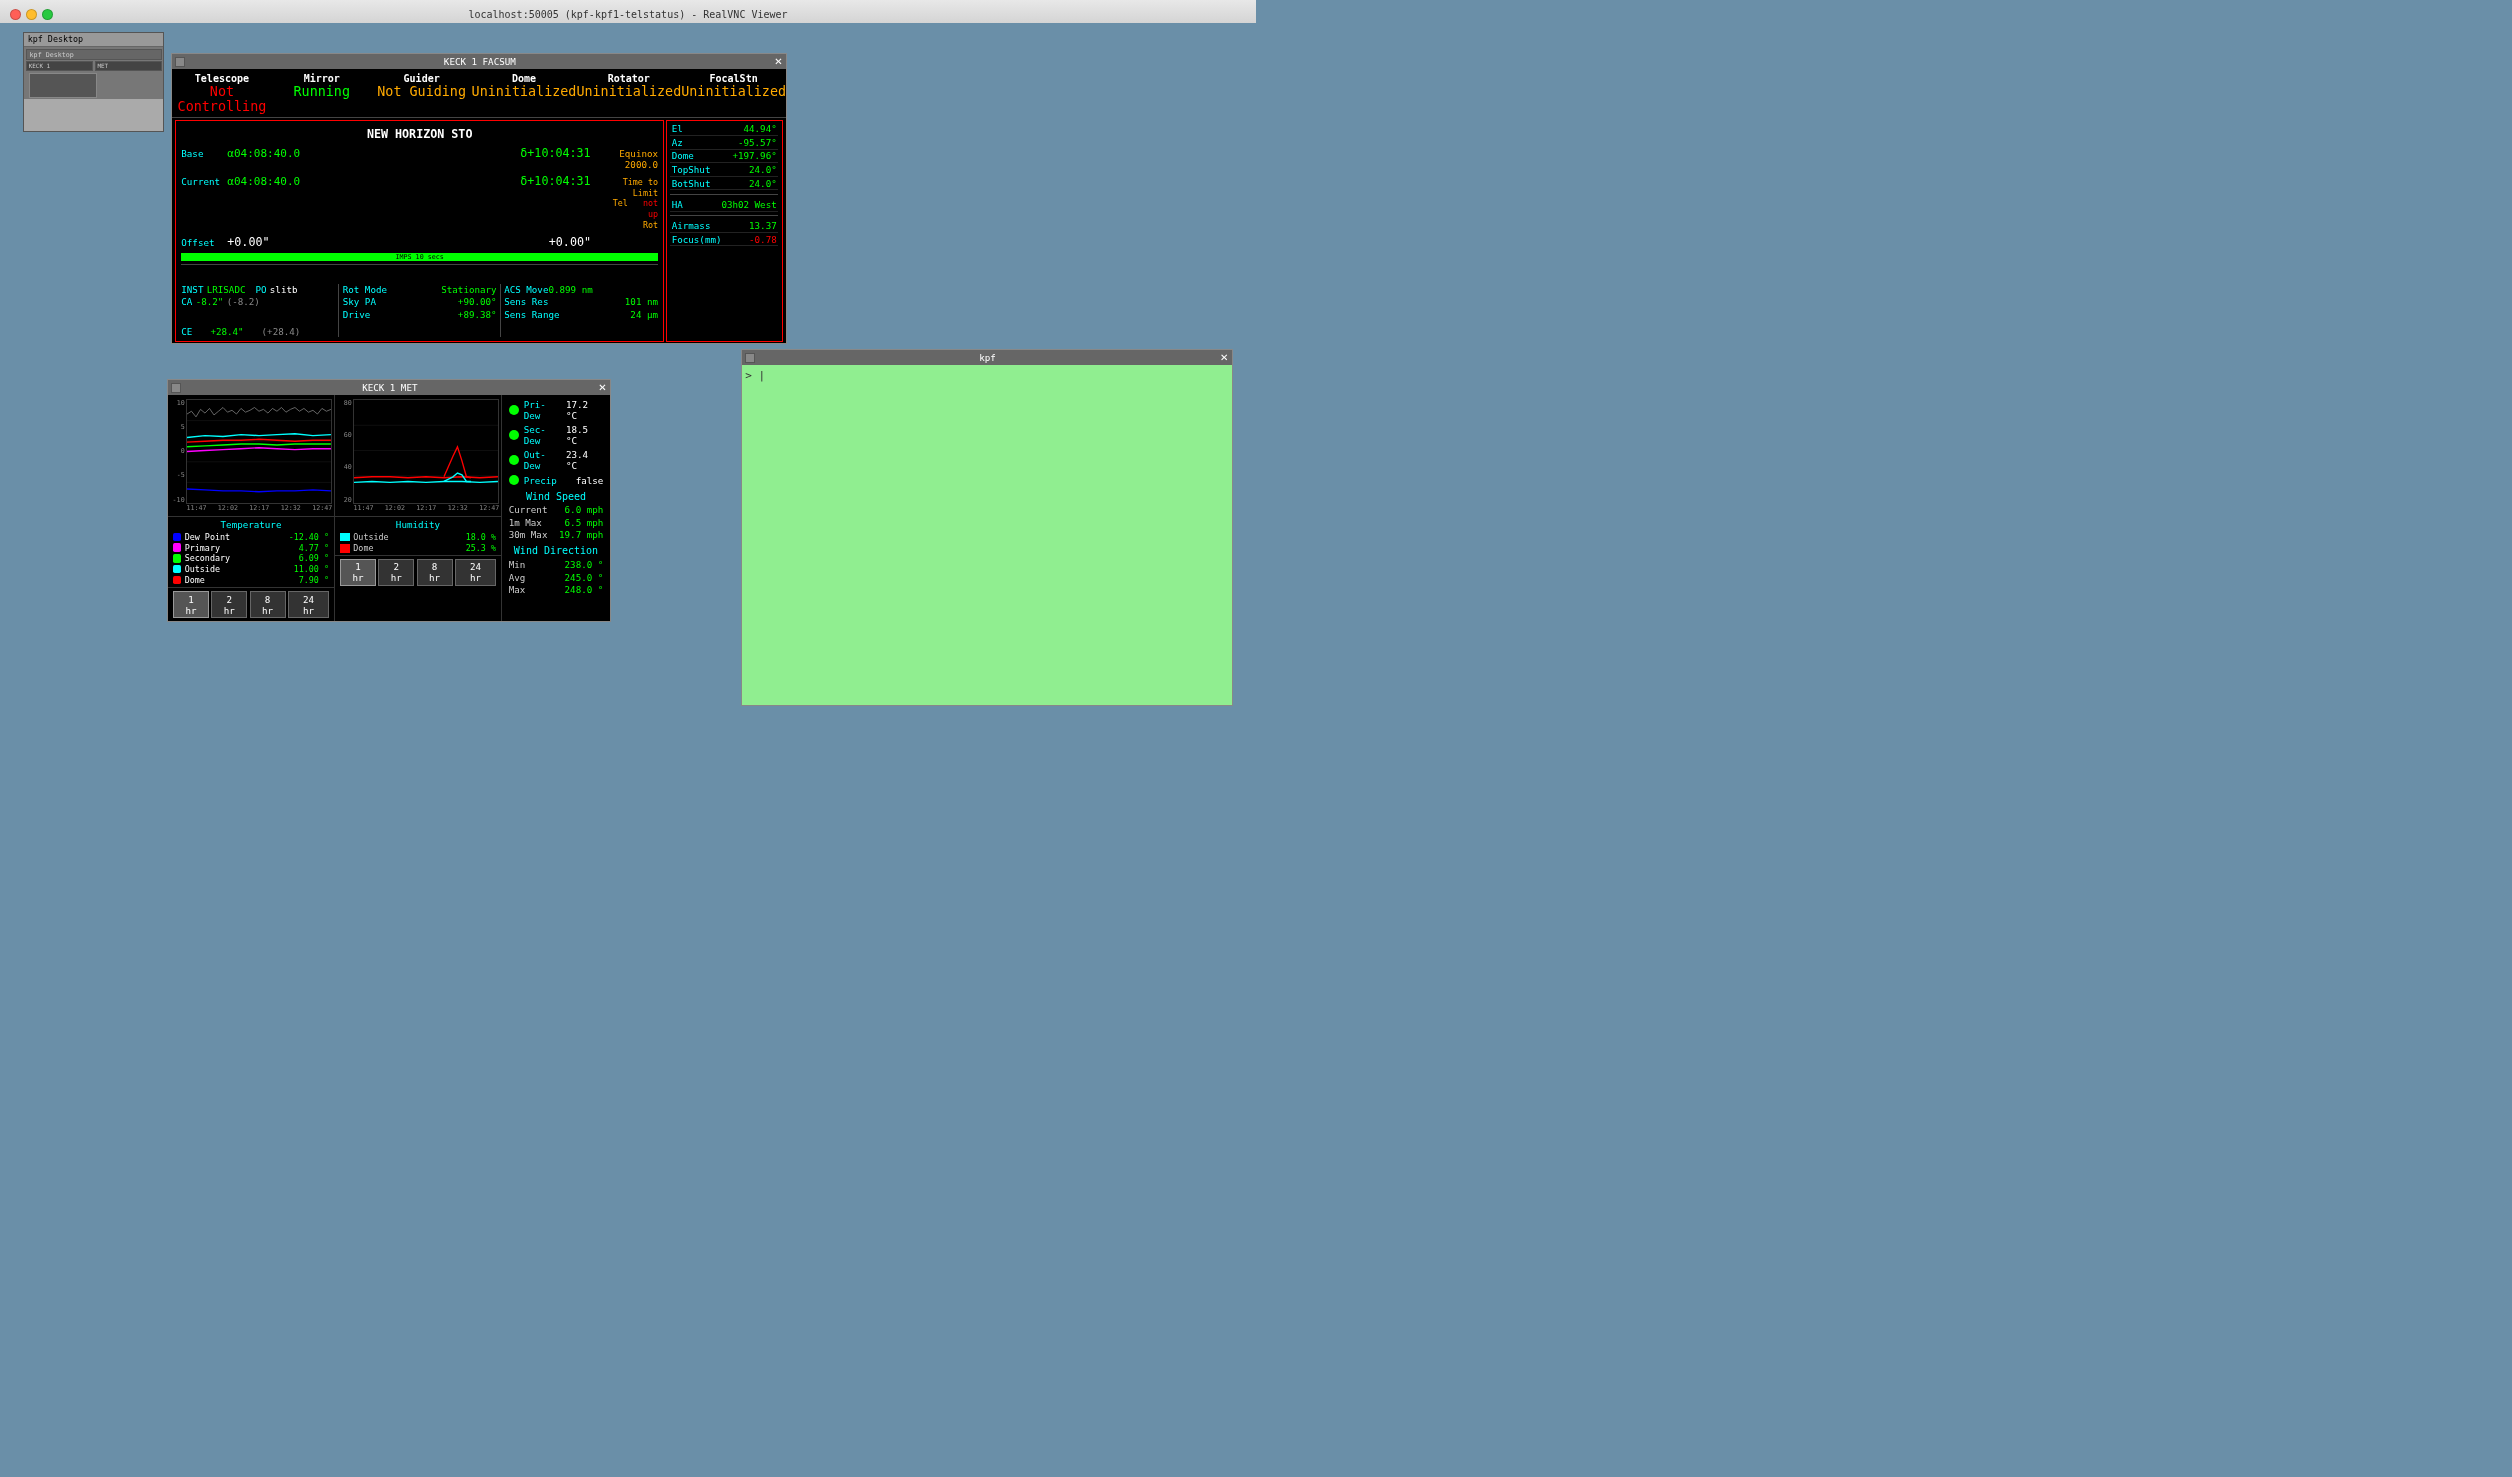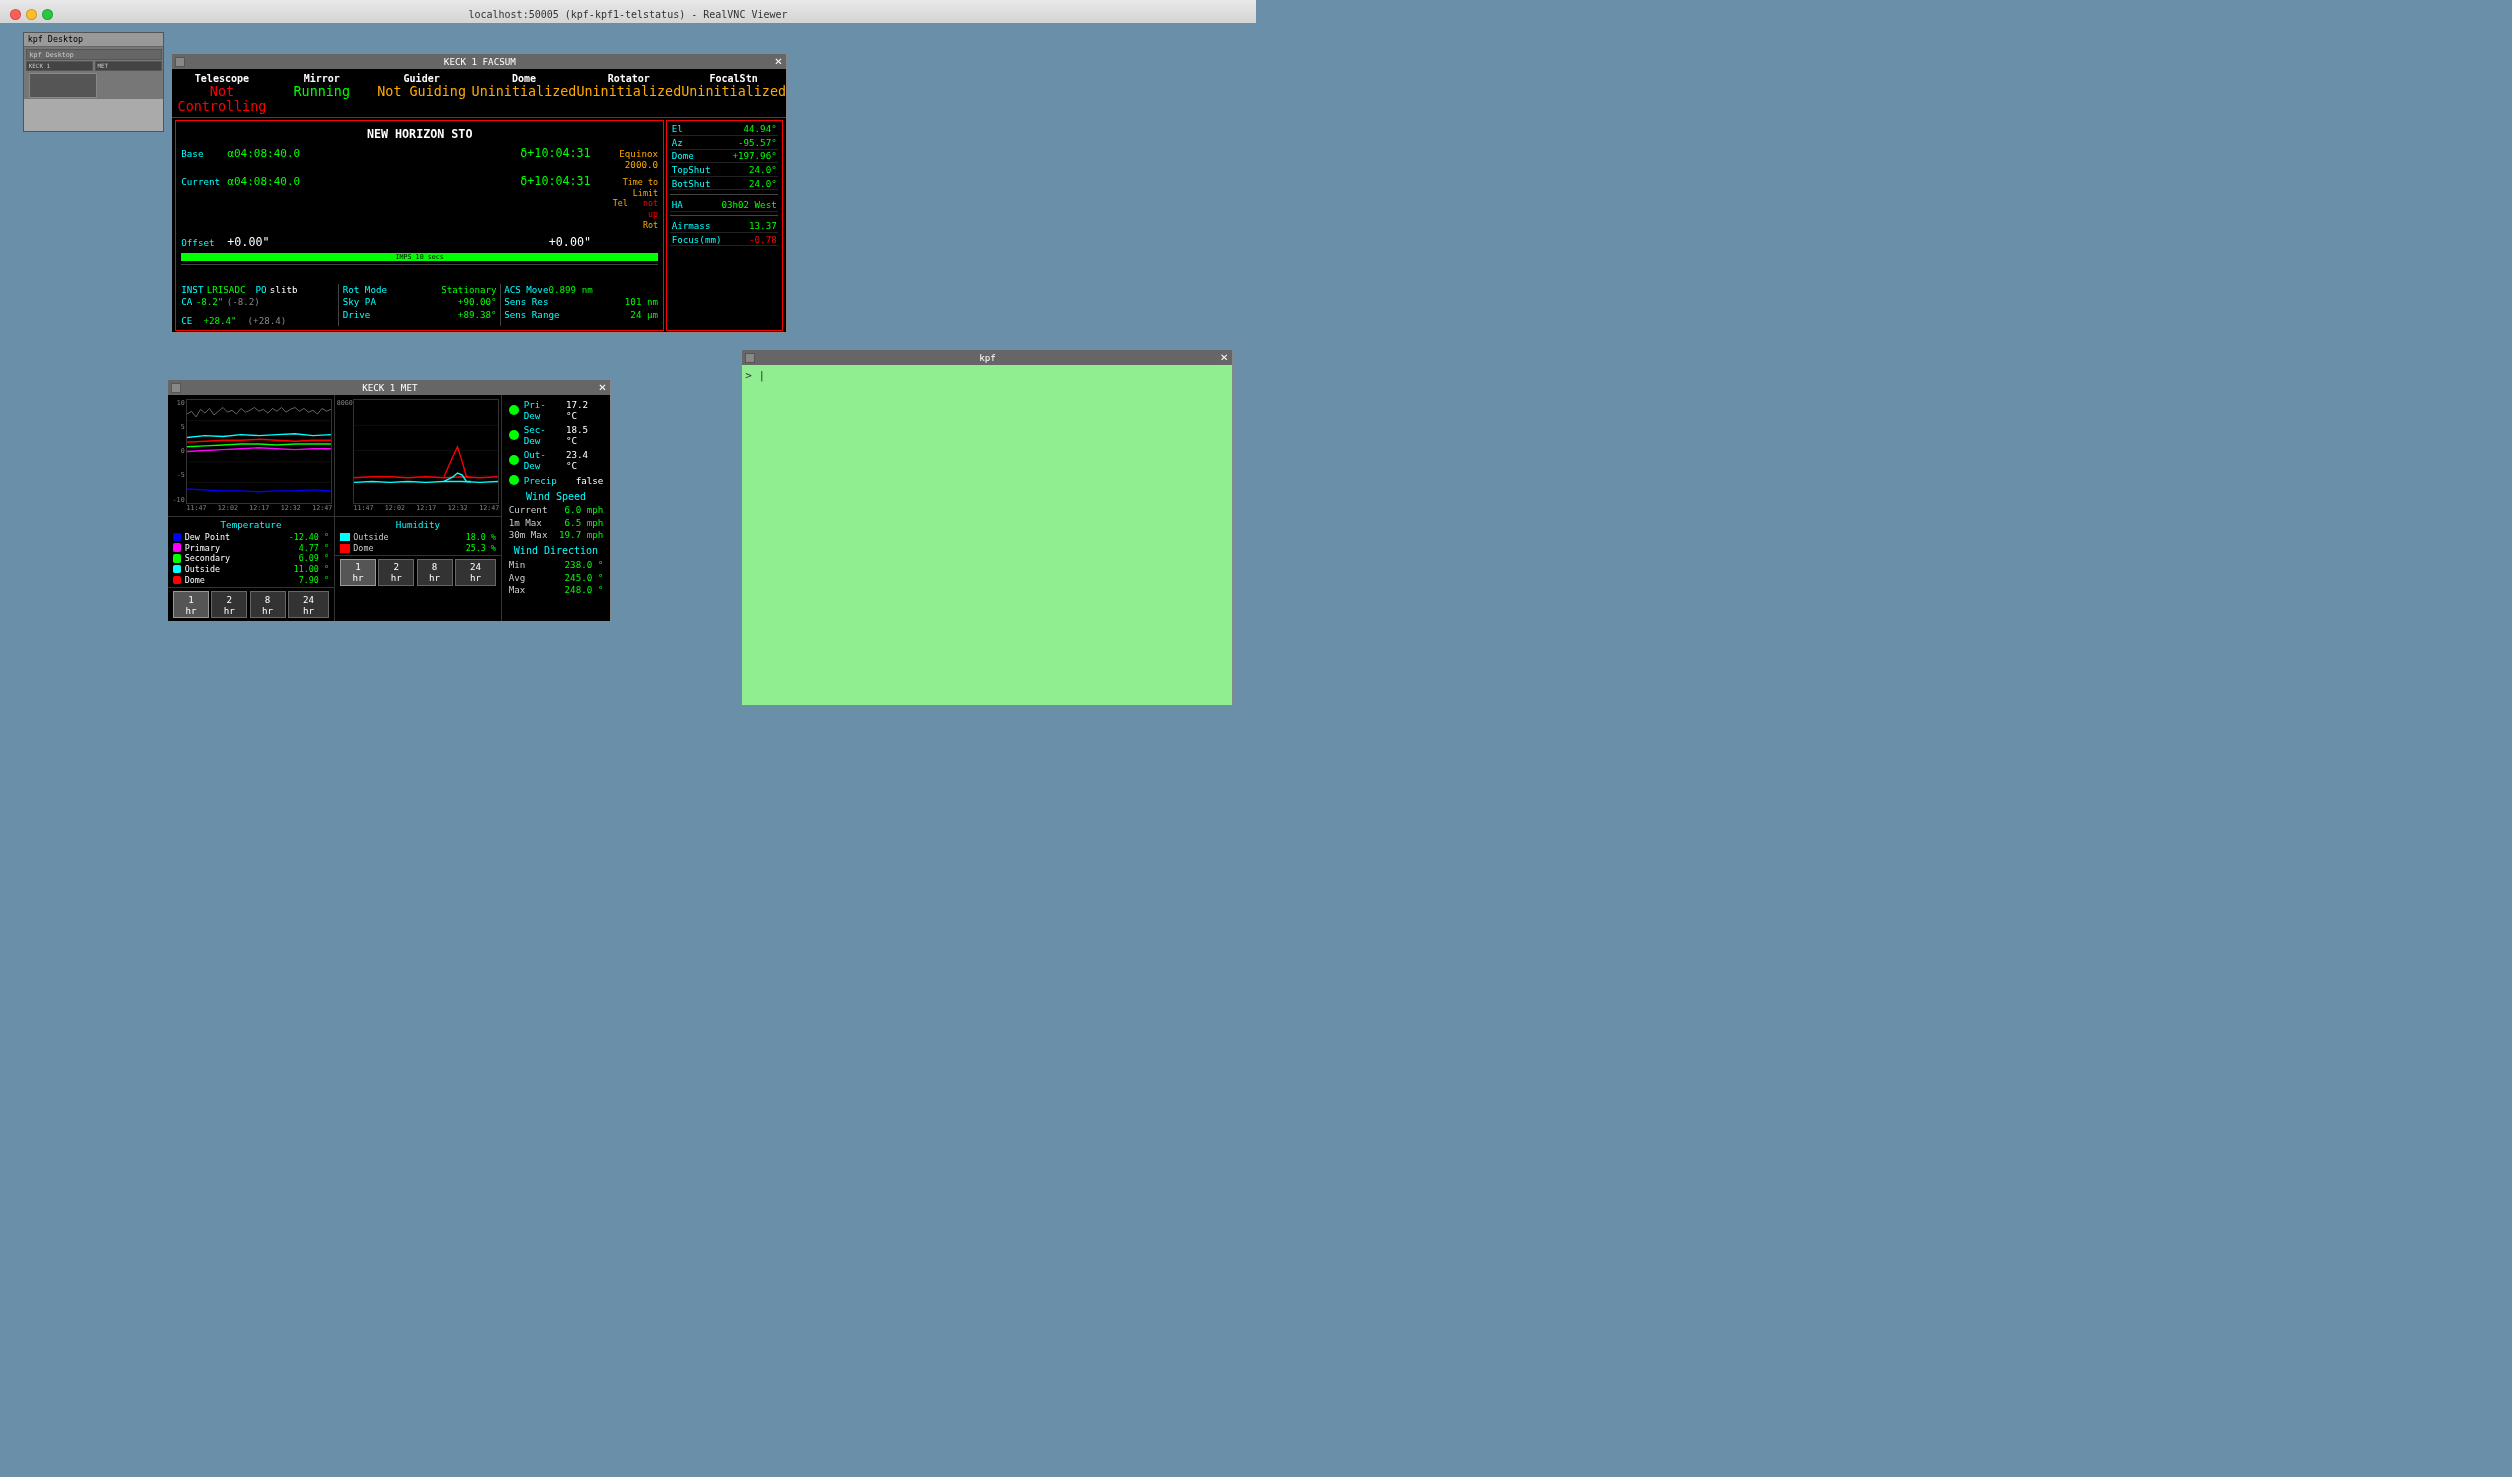--- a/index.html
+++ b/index.html
@@ -375,21 +375,21 @@
               <span style="color:#0ff;">INST</span>
               <span style="color:#0f0;">LRISADC</span>
               <span style="color:#0ff; margin-left:6.7px;">PO</span>
               <span style="color:#fff;">slitb</span>
             </div>
             <div style="display:flex; gap:3.3px; margin-top:1.7px;">
               <span style="color:#0ff;">CA</span>
               <span style="color:#0f0;">-8.2"</span>
               <span style="color:#888;">(-8.2)</span>
             </div>
-            <div style="display:flex; gap:11px; margin-top:8px;">
+            <div style="display:flex; gap:18px; margin-top:19px;">
               <span style="color:#0ff;">CE</span>
               <span style="color:#0f0;">+28.4"</span>
               <span style="color:#888;">(+28.4)</span>
             </div>
           </div>
 
           <div style="flex:1; border-right:0.8px solid #444; padding:0 3.3px;">
             <div style="display:flex; justify-content:space-between;">
               <span style="color:#0ff;">Rot Mode</span>
               <span style="color:#0f0;">Stationary</span>
@@ -548,21 +548,21 @@
           <button class="time-btn">2 hr</button>
           <button class="time-btn">8 hr</button>
           <button class="time-btn">24 hr</button>
         </div>
       </div>
 
       <div style="width:167px; border-right:0.8px solid #333;">
 
         <div style="height:121px; position:relative; padding:3.3px 1.7px 0 1.7px;">
           <div style="display:flex; height:105px;">
-            <div style="width:16.7px; display:flex; flex-direction:row; justify-content:space-between; font-size:6.7px; color:#888; text-align:right; padding-right:1.7px;">
+            <div style="width:16.7px; display:flex; flex-direction:column; justify-content:space-between; font-size:6.7px; color:#888; text-align:right; padding-right:1.7px;">
               <span>80</span>
               <span>60</span>
               <span>40</span>
               <span>20</span>
             </div>
             <div style="flex:1; background:#000; border:0.8px solid #333; position:relative; overflow:hidden;">
               <svg width="100%" height="100%" viewBox="0 0 160 110" preserveAspectRatio="none">
                 <line x1="0" y1="27" x2="160" y2="27" stroke="#222" stroke-width="0.5"></line>
                 <line x1="0" y1="54" x2="160" y2="54" stroke="#222" stroke-width="0.5"></line>
                 <line x1="0" y1="81" x2="160" y2="81" stroke="#222" stroke-width="0.5"></line>

